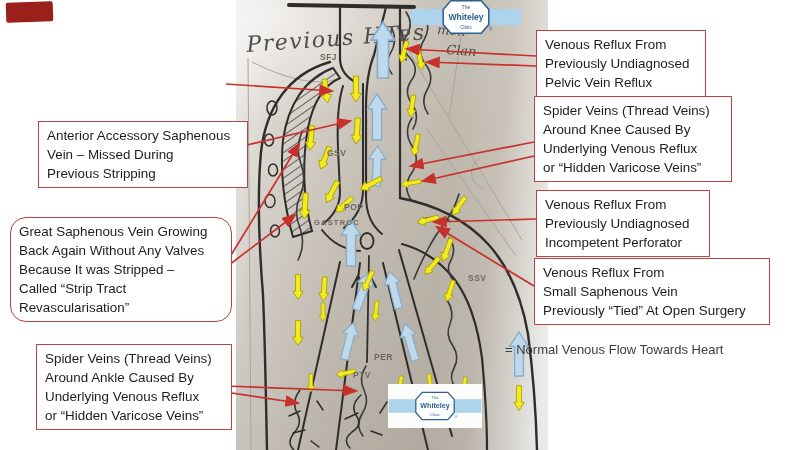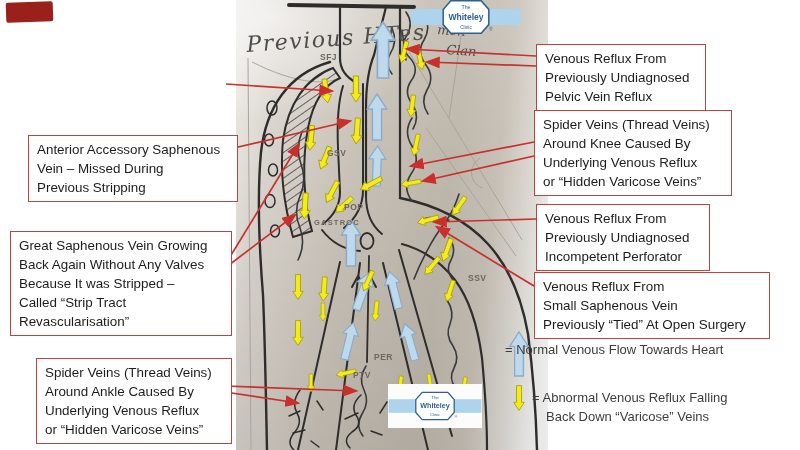--- a/index.html
+++ b/index.html
@@ -5,24 +5,24 @@
   html,body{margin:0;padding:0;background:#e8e8e8;}
   .slide{position:relative;width:800px;height:450px;background:#ffffff;overflow:hidden;
          font-family:"Liberation Sans",sans-serif;}
   .photo{position:absolute;left:236px;top:0;width:312px;height:450px;z-index:1;
     background:
       radial-gradient(ellipse 230px 150px at 12% 4%, rgba(255,255,255,.55), rgba(255,255,255,0) 70%),
       linear-gradient(to bottom, rgba(255,255,255,.12), rgba(0,0,0,0) 30%, rgba(0,0,0,.05) 75%, rgba(0,0,0,.08)),
       linear-gradient(97deg,#edebe7 0%,#d9d4cd 14%,#c9c2b8 38%,#bfb8ad 64%,#c8c1b7 77%,#e0ddd7 87%,#f7f7f6 95%,#ffffff 100%);}
   svg.overlay{position:absolute;left:0;top:0;z-index:2;}
   .co{position:absolute;background:#fff;border:1.6px solid #b64543;padding:4px 8px;
-      font-size:13.4px;line-height:19px;color:#1d1d1d;white-space:pre-line;z-index:3;margin-top:14px;}
+      font-size:13.4px;line-height:19px;color:#1d1d1d;white-space:pre-line;z-index:3;}
   #co-l1{left:33px;top:62px;width:178px;}
-  #co-l2{left:28px;top:121px;width:192px;}
-  #co-l3{left:10px;top:217px;width:204px;}
+  #co-l2{left:38px;top:121px;width:192px;}
+  #co-l3{left:10px;top:217px;width:204px;border-radius:16px;}
   #co-l4{left:36px;top:344px;width:178px;}
   #co-r1{left:536px;top:30px;width:152px;}
   #co-r2{left:534px;top:96px;width:180px;}
   #co-r3{left:536px;top:190px;width:156px;}
   #co-r4{left:534px;top:258px;width:218px;}
   .legend-text{position:absolute;font-size:13px;line-height:19px;color:#3d3d3d;z-index:3;
                white-space:pre-line;padding-left:14px;text-indent:-14px;}
   #leg-flow-text{left:505px;top:340px;}
   #leg-reflux-text{left:532px;top:388px;}
   .legend-icon{position:absolute;z-index:3;}
@@ -239,16 +239,14 @@
 Small Saphenous Vein
 Previously “Tied” At Open Surgery</div>
 
   <svg class="legend-icon" id="leg-flow-icon" width="26" height="50" viewBox="0 0 26 50">
     <use href="#arr" class="flow" transform="translate(13,25) scale(1.1)"></use>
   </svg>
   <div class="legend-text" id="leg-flow-text">= Normal Venous Flow Towards Heart</div>
   <svg class="legend-icon" id="leg-reflux-icon" width="20" height="30" viewBox="0 0 20 30">
     <use href="#arr" class="reflux" transform="translate(10,15) rotate(180) scale(0.62)"></use>
   </svg>
-  <div class="legend-text" id="leg-reflux-text">= Abnormal Venous Reflux Falling
-Back Down “Varicose” Veins</div>
 
 </div>
 
 </body></html>

